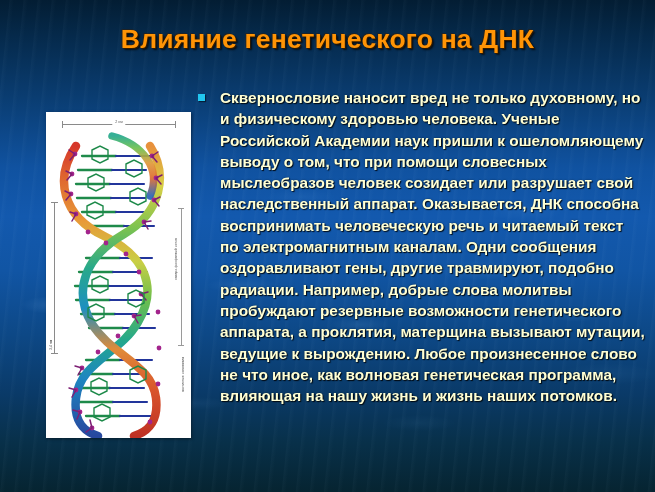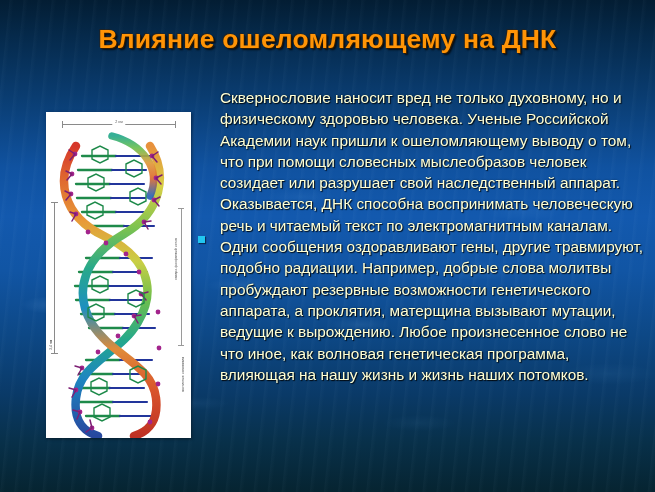--- a/index.html
+++ b/index.html
@@ -197,21 +197,22 @@
 
   
   .body-block {
     position: absolute;
     left: 198px;
     top: 87px;
     width: 448px;
   }
   .bullet-row {
     display: flex;
-    align-items: center;
+    align-items: flex-start;
+    font-weight: bold;
   }
   .bullet-marker {
     flex: 0 0 auto;
     width: 7px;
     height: 7px;
     margin-top: 7px;
     margin-right: 15px;
     background: #21c6f0;
     box-shadow: 1px 1px 1px rgba(0,0,0,.5);
   }
@@ -226,21 +227,21 @@
 </style>
 </head>
 <body>
 
 <div class="slide">
 
   <div class="bg-base"></div>
   <div class="bg-texture"></div>
   <div class="bg-streaks"></div>
 
-  <div class="title">Влияние ошеломляющему на ДНК</div>
+  <div class="title">Влияние генетического на ДНК</div>
 
   <div class="dna-panel">
     <div class="dna-inner">
 
       <svg width="145" height="326" viewBox="0 0 145 326">
         <defs>
           <linearGradient id="strandA" x1="0" y1="0" x2="0" y2="1">
             <stop offset="0%" stop-color="#d6382a"></stop>
             <stop offset="12%" stop-color="#e06a30"></stop>
             <stop offset="26%" stop-color="#e89a38"></stop>

